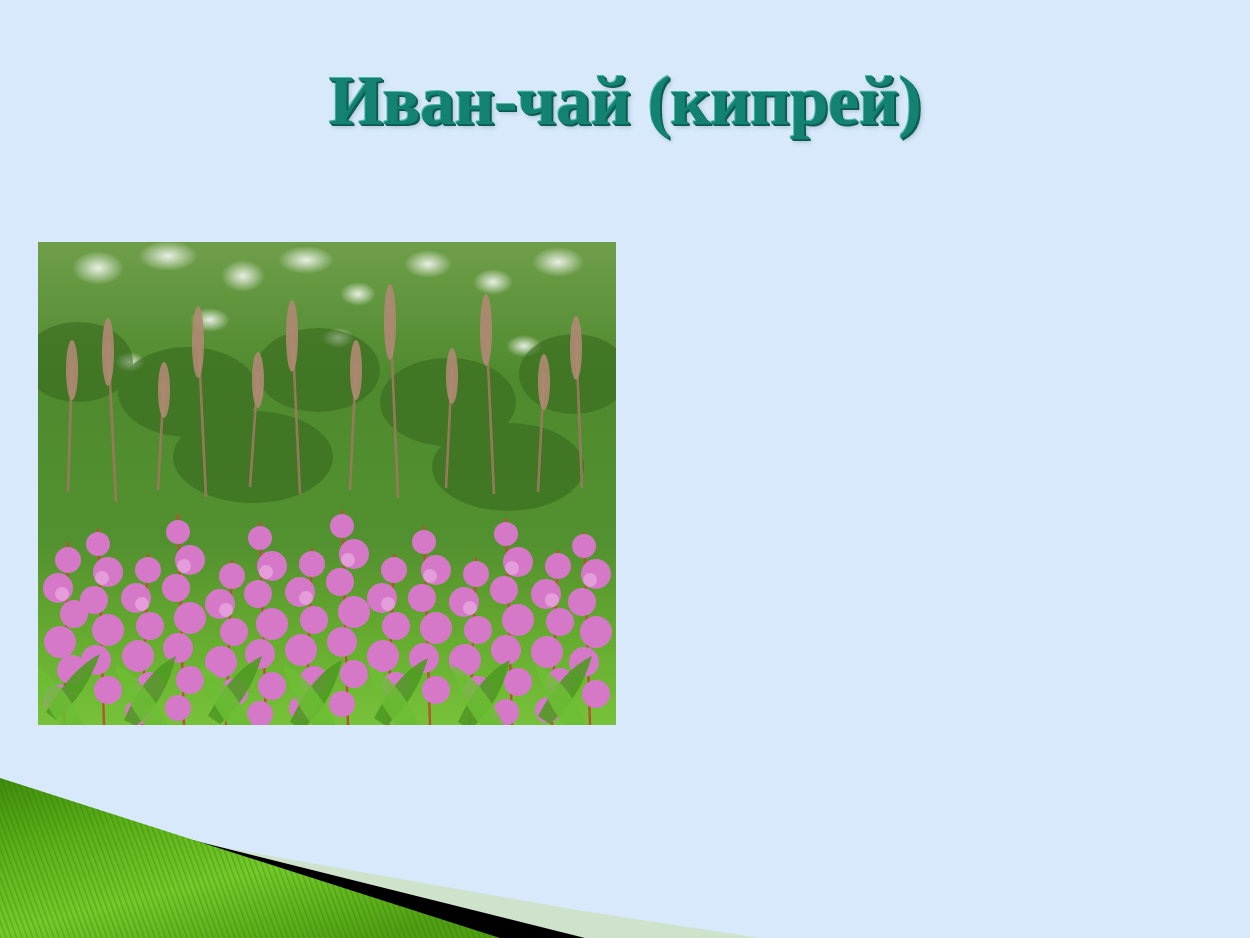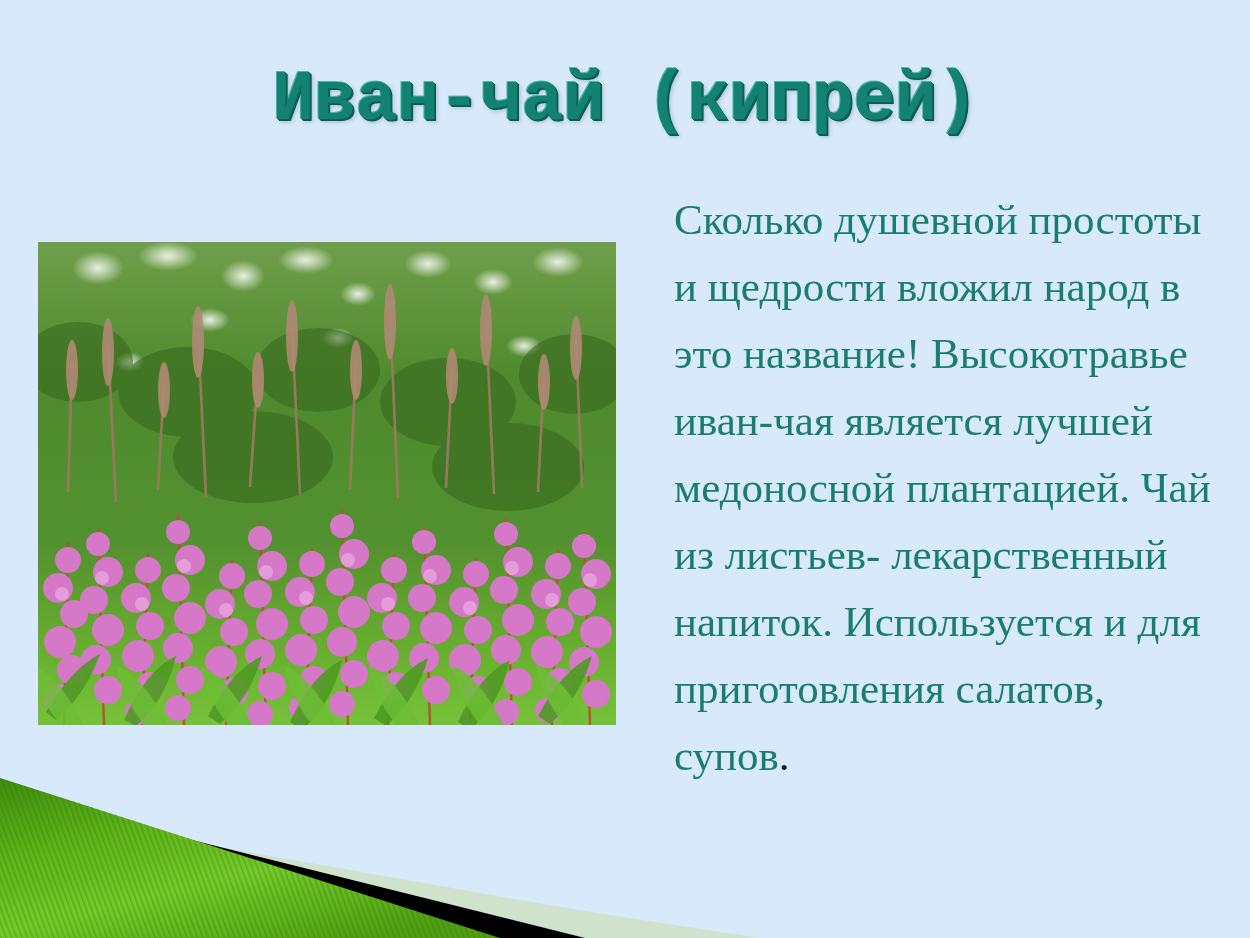--- a/index.html
+++ b/index.html
@@ -16,21 +16,21 @@
     font-family: "Liberation Serif", serif;
   }
 
   
   .title {
     position: absolute;
     left: 0;
     top: 64px;
     width: 1250px;
     text-align: center;
-    font-family: Liberation Mono, monospace;
+    font-family: Liberation Serif, serif;
     font-weight: bold;
     font-size: 70px;
     letter-spacing: -0.5px;
     color: #148273;
     text-shadow:
        1px  1px 0 #0c6255,
        2px  2px 0 #0b5b4f,
       -1px -1px 0 #4fb9a9,
        3px  3px 4px rgba(60,90,110,0.30);
     white-space: nowrap;
@@ -325,21 +325,20 @@
         <path d="M130 483 q-24 -48 -52 -60 q10 44 38 70 z"></path>
         <path d="M214 483 q-24 -48 -52 -60 q10 44 38 70 z"></path>
         <path d="M298 483 q-24 -48 -52 -60 q10 44 38 70 z"></path>
         <path d="M382 483 q-24 -48 -52 -60 q10 44 38 70 z"></path>
         <path d="M466 483 q-24 -48 -52 -60 q10 44 38 70 z"></path>
         <path d="M550 483 q-24 -48 -52 -60 q10 44 38 70 z"></path>
       </g>
     </svg>
   </div>
 
-  <div class="body-text"><span>Сколько душевной простоты и щедрости вложил народ в это название! Высокотравье иван-чая является лучшей медоносной плантацией. Чай из листьев- лекарственный напиток. Используется и для приготовления салатов, супов</span><span class="tail-dot">.</span></div>
 
   <div class="deco">
     <svg viewBox="0 0 1250 190" preserveAspectRatio="none">
       <defs>
         <linearGradient id="greenGrad" x1="0" y1="0" x2="0.75" y2="1">
           <stop offset="0%" stop-color="#3f8c0d"></stop>
           <stop offset="30%" stop-color="#5cb118"></stop>
           <stop offset="62%" stop-color="#74cb2a"></stop>
           <stop offset="100%" stop-color="#4f9f12"></stop>
         </linearGradient>

